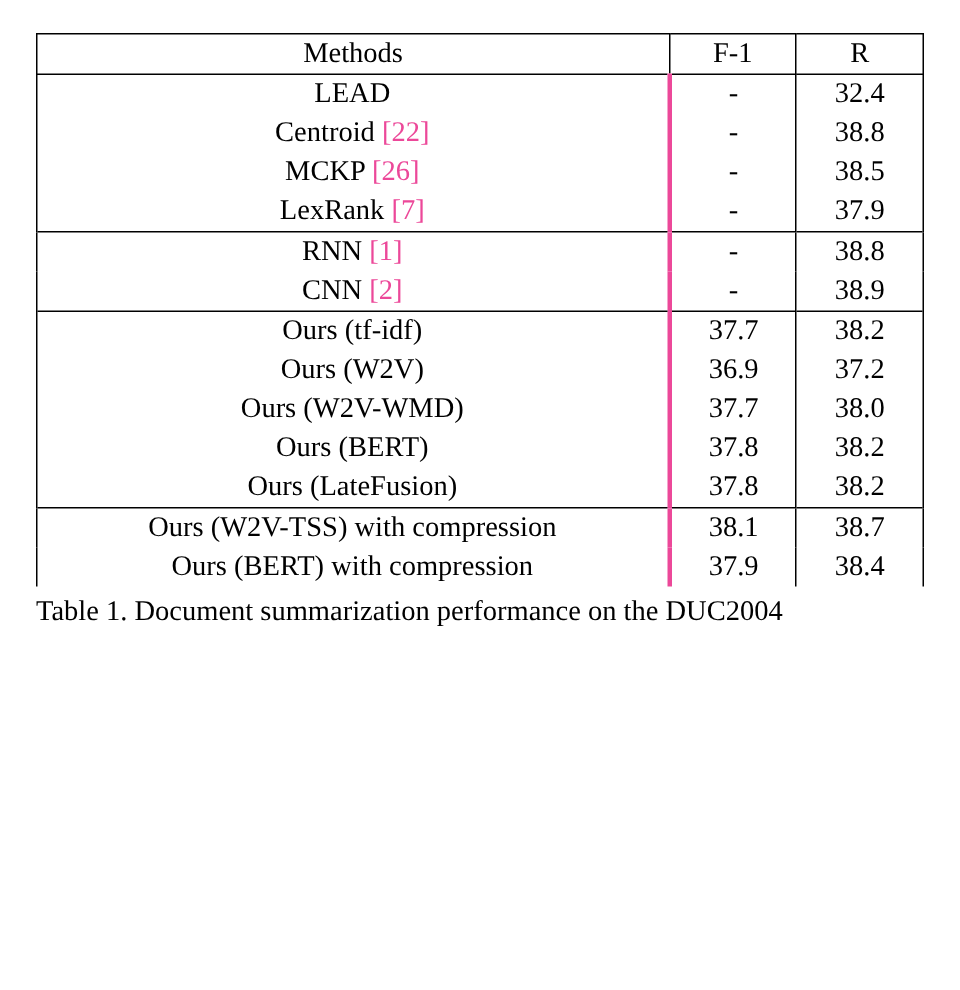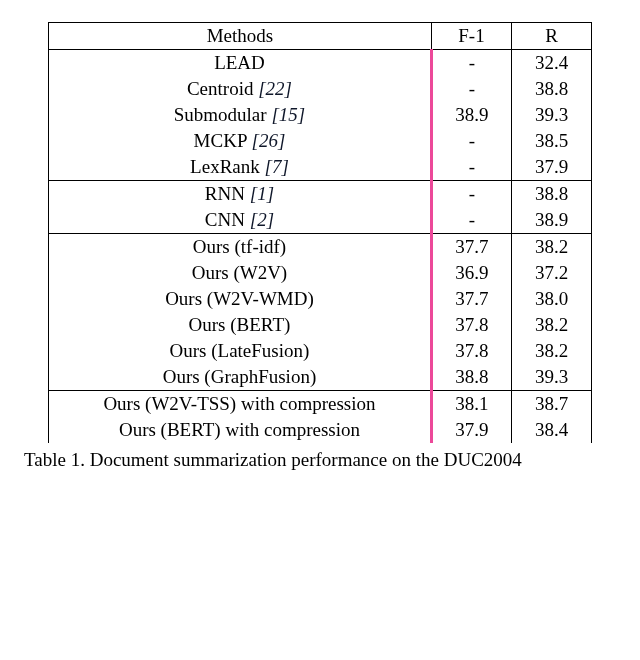--- a/index.html
+++ b/index.html
@@ -6,21 +6,21 @@
     font-family: "Times New Roman", Times, serif;
     font-size: 19px;
     background: #fff;
     color: #000;
     margin: 0;
     padding: 22px 16px 8px 16px;
   }
   table {
     border-collapse: collapse;
     margin: 0 auto;
-    width: 544px;
+    width: 592px;
   }
   th, td {
     padding: 2px 8px;
     vertical-align: middle;
   }
   .col-methods { width: 426px; text-align: center; }
   .col-f1 { width: 70px; text-align: center; }
   .col-r { width: 70px; text-align: center; }
   .header-row th {
     font-weight: normal;
@@ -44,22 +44,21 @@
     border-right: 1.5px solid #000;
     text-align: center;
   }
   tr.sep-top td {
     border-top: 1px solid #000;
   }
   tr.last-row td {
     border-bottom: 1.5px solid #000;
   }
   .cite {
-    color: #0f172a;
-    font-style: italic;
+    color: #ec4899;
   }
   .bold { font-weight: bold; }
   .caption {
     text-align: left;
     margin: 6px 0 0 8px;
     font-size: 19px;
     white-space: nowrap;
     overflow: hidden;
   }
 </style>
@@ -77,25 +76,20 @@
   <tbody id="tbody">
       <tr>
         <td class="method"><span>LEAD</span></td>
         <td class="f1">-</td>
         <td class="r">32.4</td>
       </tr>
       <tr>
         <td class="method"><span>Centroid </span><span class="cite">[22]</span></td>
         <td class="f1">-</td>
         <td class="r">38.8</td>
-      </tr>
-      <tr>
-        <td class="method"><span>Submodular </span><span class="cite">[15]</span></td>
-        <td class="f1">38.9</td>
-        <td class="r">39.3</td>
       </tr>
       <tr>
         <td class="method"><span>MCKP </span><span class="cite">[26]</span></td>
         <td class="f1">-</td>
         <td class="r">38.5</td>
       </tr>
       <tr>
         <td class="method"><span>LexRank </span><span class="cite">[7]</span></td>
         <td class="f1">-</td>
         <td class="r">37.9</td>
@@ -128,25 +122,20 @@
       <tr>
         <td class="method"><span>Ours (BERT)</span></td>
         <td class="f1">37.8</td>
         <td class="r">38.2</td>
       </tr>
       <tr>
         <td class="method"><span>Ours (LateFusion)</span></td>
         <td class="f1">37.8</td>
         <td class="r">38.2</td>
       </tr>
-      <tr>
-        <td class="method"><span>Ours (GraphFusion)</span></td>
-        <td class="f1">38.8</td>
-        <td class="r">39.3</td>
-      </tr>
       <tr class="sep-top">
         <td class="method"><span>Ours (W2V-TSS) with compression</span></td>
         <td class="f1">38.1</td>
         <td class="r">38.7</td>
       </tr>
       <tr>
         <td class="method"><span>Ours (BERT) with compression</span></td>
         <td class="f1">37.9</td>
         <td class="r">38.4</td>
       </tr>

